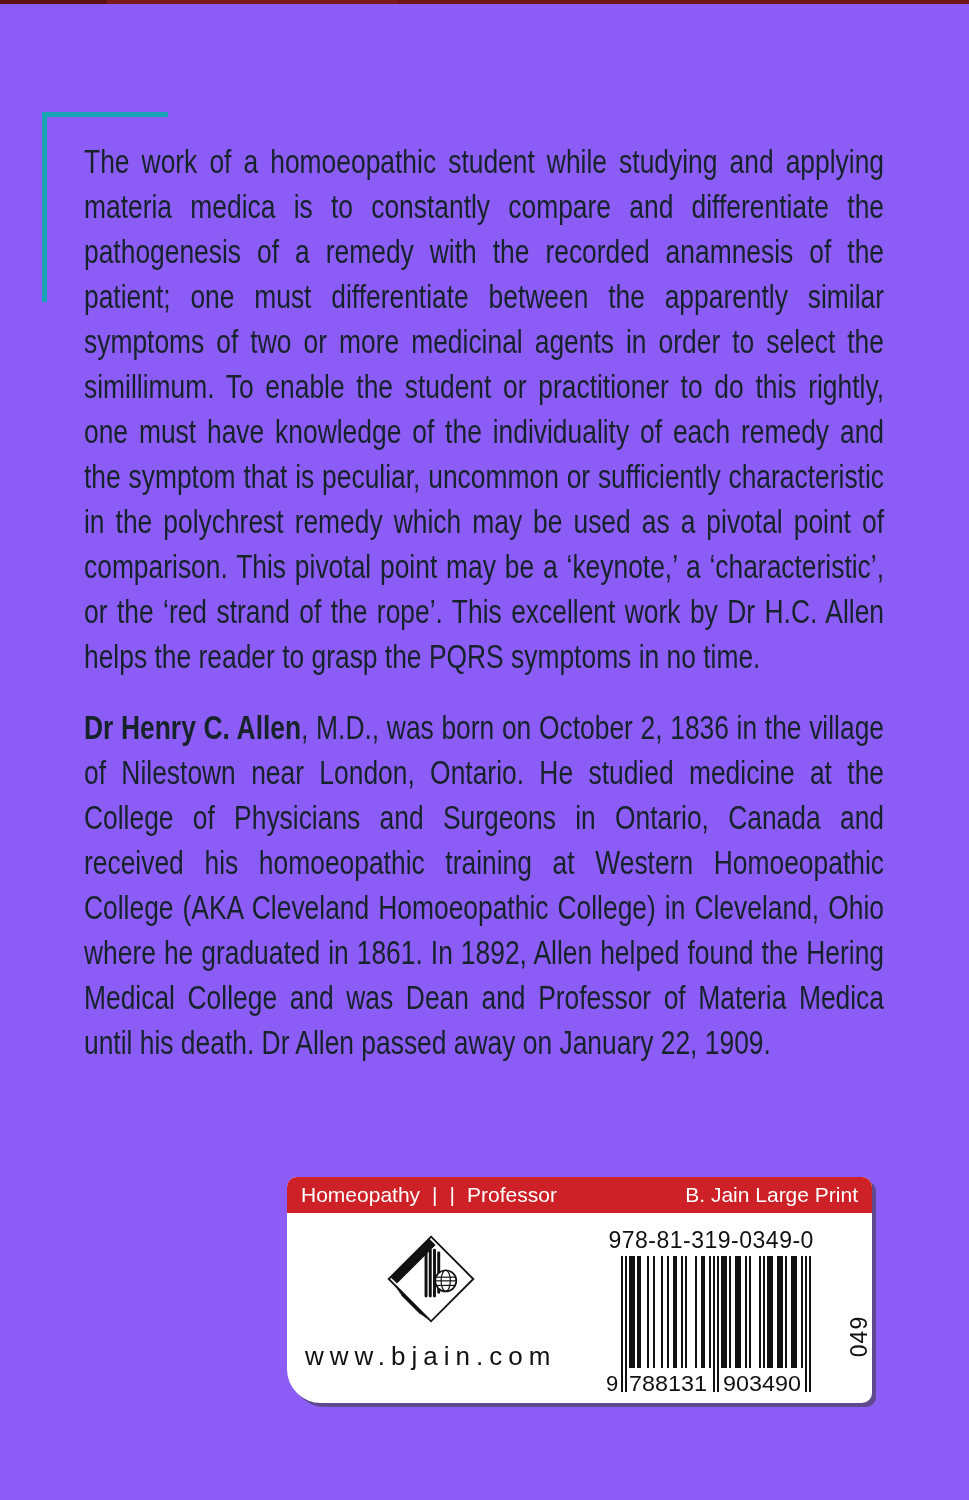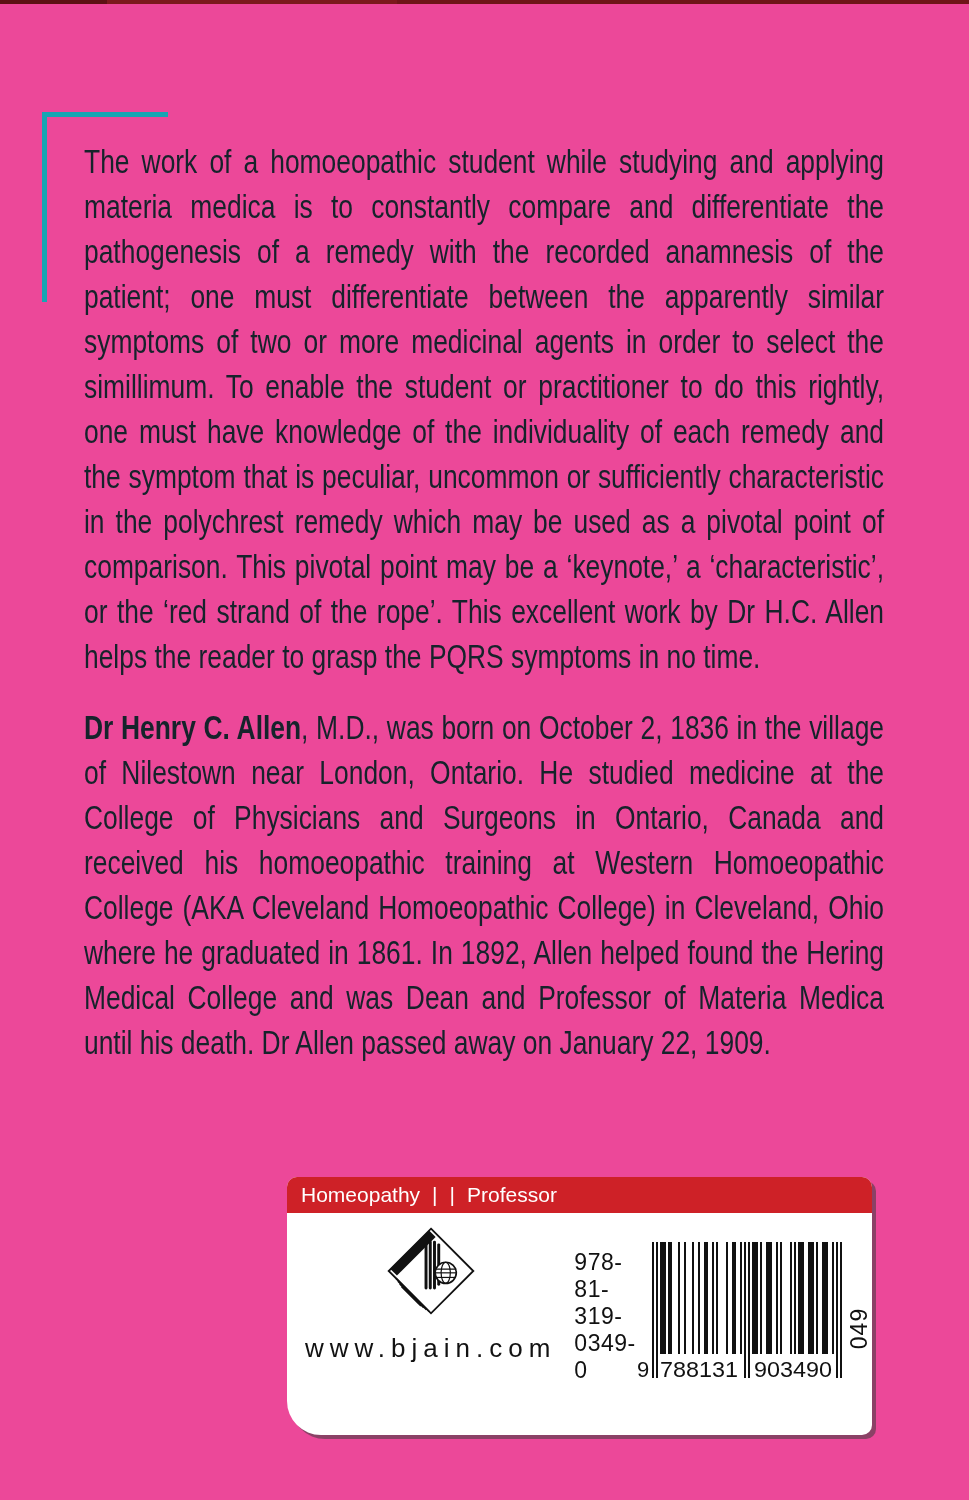--- a/index.html
+++ b/index.html
@@ -1,48 +1,48 @@
 <!DOCTYPE html>
 <html><head>
 <meta charset="utf-8">
 <style>
   html,body{margin:0;padding:0;}
   body{width:969px;height:1500px;font-family:"Liberation Sans",sans-serif;}
-  .cover{position:relative;width:969px;height:1500px;background:#ec4899;overflow:hidden;}
+  .cover{position:relative;width:969px;height:1500px;background:#8b5cf6;overflow:hidden;}
 
   
   .top-edge{position:absolute;top:0;left:0;width:969px;height:4px;
     background:linear-gradient(to right,#5c1113 0 11%,#7c191c 11% 41%,#6e1517 41% 100%);}
 
   
   .bracket-v{position:absolute;left:42px;top:112px;width:5px;height:190px;background:#17A5B3;}
   .bracket-h{position:absolute;left:42px;top:112px;width:126px;height:5px;background:#17A5B3;}
 
   
   .copy{position:absolute;left:84px;top:139px;width:1000px;
     transform:scaleX(0.8);transform-origin:0 0;
     color:#16232B;font-size:33px;line-height:45px;}
   .copy p{margin:0;text-align:justify;}
   .copy p + p{margin-top:26px;}
   .copy b{font-weight:bold;}
 
   
-  .label{position:absolute;left:287px;top:1177px;width:585px;height:258px;
+  .label{position:absolute;left:287px;top:1177px;width:585px;height:226px;
     background:#ffffff;border-radius:10px 10px 10px 34px;
     box-shadow:4px 4px 0 rgba(60,60,60,0.55);overflow:hidden;}
   .banner{height:36px;background:#CE2127;color:#ffffff;display:flex;align-items:center;
     padding:0 14px;font-size:21px;}
   .banner .cats{display:flex;align-items:center;gap:12px;}
   .banner .tag{margin-left:auto;}
   .label-body{display:flex;height:202px;}
-  .col-logo{flex:1.05;display:flex;flex-direction:column;align-items:center;padding-top:12px;}
+  .col-logo{flex:1.05;display:flex;flex-direction:column;align-items:center;padding-top:20px;}
   .col-logo svg{width:92px;height:92px;}
   .website{margin-top:16px;font-size:26px;letter-spacing:6px;color:#121212;}
-  .col-barcode{flex:1;position:relative;display:flex;flex-direction:row;align-items:center;
-    padding-top:6px;padding-right:24px;box-sizing:border-box;}
+  .col-barcode{flex:1;position:relative;display:flex;flex-direction:column;align-items:center;
+    padding-top:6px;padding-right:24px;box-sizing:border-box;margin-top:8px;}
   .isbn{font-size:23px;color:#111;letter-spacing:0.5px;margin-bottom:2px;}
   .ean svg{display:block;}
   .ean rect{fill:#111;}
   .ean text{fill:#111;font-family:"Liberation Sans",sans-serif;font-size:22px;}
   .side-num{position:absolute;right:-8px;top:102px;transform:rotate(-90deg);
     transform-origin:center;font-size:23px;letter-spacing:1px;color:#111;}
 </style>
 </head>
 <body>
 
@@ -59,20 +59,21 @@
   </div>
 
   <div class="label">
     <div class="banner">
       <div class="cats">
         <span>Homeopathy</span>
         <span>|</span>
         <span>|</span>
         <span>Professor</span>
       </div>
+      <span class="tag">B. Jain Large Print</span>
     </div>
 
     <div class="label-body">
       <div class="col-logo">
         <svg viewBox="0 0 100 100" aria-hidden="true">
           <polygon points="50,4 96,50 50,96 4,50" fill="#ffffff" stroke="#111" stroke-width="2"></polygon>
           <polygon points="6,48 48,6 55,13 13,55" fill="#111"></polygon>
           <g stroke="#111" stroke-width="1.6" fill="none">
             <line x1="12" y1="58" x2="48" y2="94"></line>
             <line x1="14" y1="61" x2="45" y2="92"></line>

